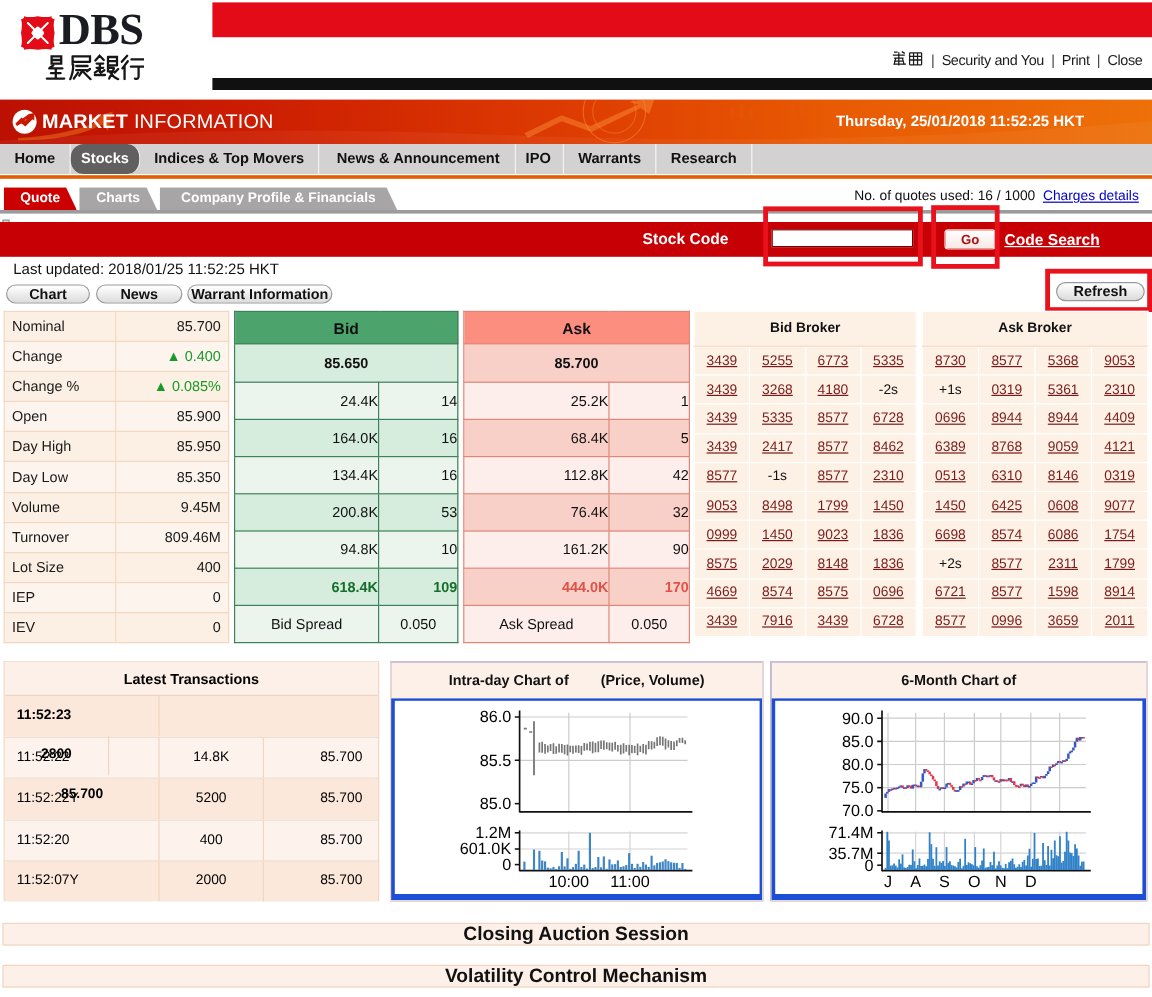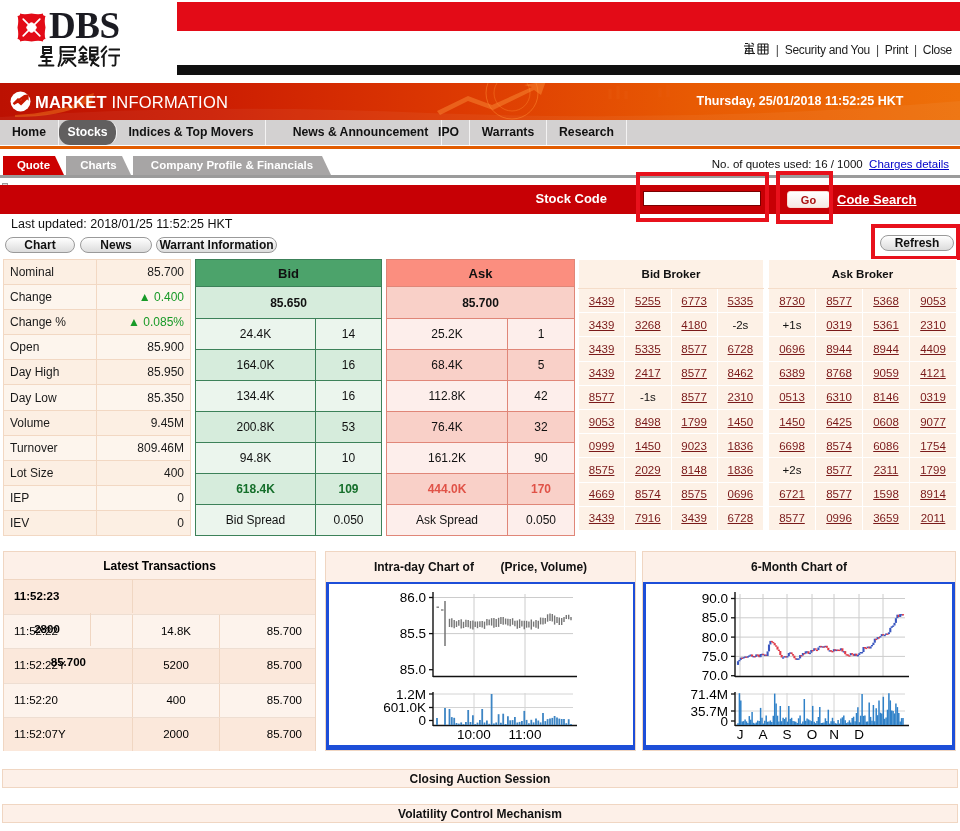--- a/index.html
+++ b/index.html
@@ -48,21 +48,21 @@
 #qt td.l { width:93px; padding-left:6px; }
 #qt td.v { width:94px; text-align:right; padding-right:6px; }
 .grn { color:#189a28; }
 
 .batbl { position:absolute; font-size:12px; color:#111; }
 #bid td { border:1px solid #3c8159; }
 #ask td { border:1px solid #e08678; }
 .batbl td { text-align:center; }
 .batbl .hdr td { height:27px; font-weight:bold; font-size:13px; }
 .batbl .price td { height:32px; font-weight:bold; }
-.batbl .q td { height:31px; }
+.batbl .q td { height:31px;text-align:right; }
 .batbl .sp td { height:31px; }
 .batbl td.c1 { width:120px; }
 .batbl td.c2 { width:66px; }
 #bid .hdr td { background:#4ca36b; }
 #bid .dk { background:#d6ecdc; }
 #bid .lt { background:#ebf5ed; }
 #bid .tot td { color:#156f2b; font-weight:bold; }
 #ask .hdr td { background:#fb8e7f; }
 #ask .dk { background:#f9d0c8; }
 #ask .lt { background:#fdeeeb; }
@@ -80,21 +80,21 @@
 #lt { left:3px; top:551px; width:313px; height:200px; border:1px solid #f0d6c2; }
 #lt .bh { height:28px; line-height:28px; background:#fdf0e8; border-bottom:1px solid #f0d6c2; text-align:center; font-weight:bold; font-size:12px; }
 #lt .row { height:34.2px; line-height:33px; font-size:11.5px; display:flex; border-top:1px solid #eeded2; }
 #lt .bh + .row { border-top:none; }
 #lt .row.d { background:#fbe8db; }
 #lt .row.l { background:#fdf3ec; }
 #lt .c1 { width:129px; padding-left:10px; border-right:1px solid #f0d6c2; }
 #lt .c2 { width:87px; text-align:center; border-right:1px solid #f0d6c2; }
 #lt .c3 { width:89px; text-align:right; padding-right:7px; }
 
-.bar { position:absolute; left:2px; width:956px; height:19px; line-height:18px; background:#fdf0e8; border:1px solid #f0d6c2; text-align:center; font-weight:bold; font-size:12px; color:#111; }
+.bar { position:absolute; left:2px; width:956px; height:19px; line-height:18px; background:#fdf0e8; border:1px solid #f0d6c2; text-align:center; font-weight:bold; font-size:16px; color:#111; }
 a { text-decoration:underline; }
 </style>
 </head>
 <body>
 <div class="abs" id="redtop"></div>
 <div class="abs" id="blackbar"></div>
 
 <svg class="abs" style="left:16px; top:12px;" width="31" height="31" viewBox="0 0 31 31">
   <path d="M4,1.5 Q8,3 15.5,1.5 Q23,3 27,1.5 Q26.5,3.5 29.5,4 Q28,8 29.5,15.5 Q28,23 29.5,27 Q26.5,27.5 27,29.5 Q23,28 15.5,29.5 Q8,28 4,29.5 Q4.5,27.5 1.5,27 Q3,23 1.5,15.5 Q3,8 1.5,4 Q4.5,3.5 4,1.5 Z" fill="#e30b17"></path>
   <g stroke="#fff" stroke-width="1.7" stroke-linecap="round">
@@ -156,21 +156,21 @@
     </g>
   </svg>
   <div class="mi"><b>MARKET</b> INFORMATION</div>
   <div class="date">Thursday, 25/01/2018 11:52:25 HKT</div>
 </div>
 
 <div class="abs" id="nav">
   <div class="it" style="left:0; width:59px;">Home</div>
   <div class="it" style="left:59px; width:58px; background:#615f5f; color:#fff;border-radius:11px;">Stocks</div>
   <div class="it" style="left:117px; width:149px;">Indices &amp; Top Movers</div>
-  <div class="it" style="left:280px; width:162px;">News &amp; Announcement</div>
+  <div class="it" style="left:268px; width:162px;">News &amp; Announcement</div>
   <div class="it" style="left:428px; width:42px;">IPO</div>
   <div class="it" style="left:470px; width:77px;">Warrants</div>
   <div class="it" style="left:547px; width:80px;">Research</div>
 </div>
 <div class="abs" id="navline"></div>
 
 <div class="tab" style="left:3px; width:61px; background:#cc0000;">Quote</div>
 <div class="tab gray" style="left:66px; width:65px;">Charts</div>
 <div class="tab gray" style="left:133px; width:198px;">Company Profile &amp; Financials</div>
 <div class="abs" id="quoteline"></div>

